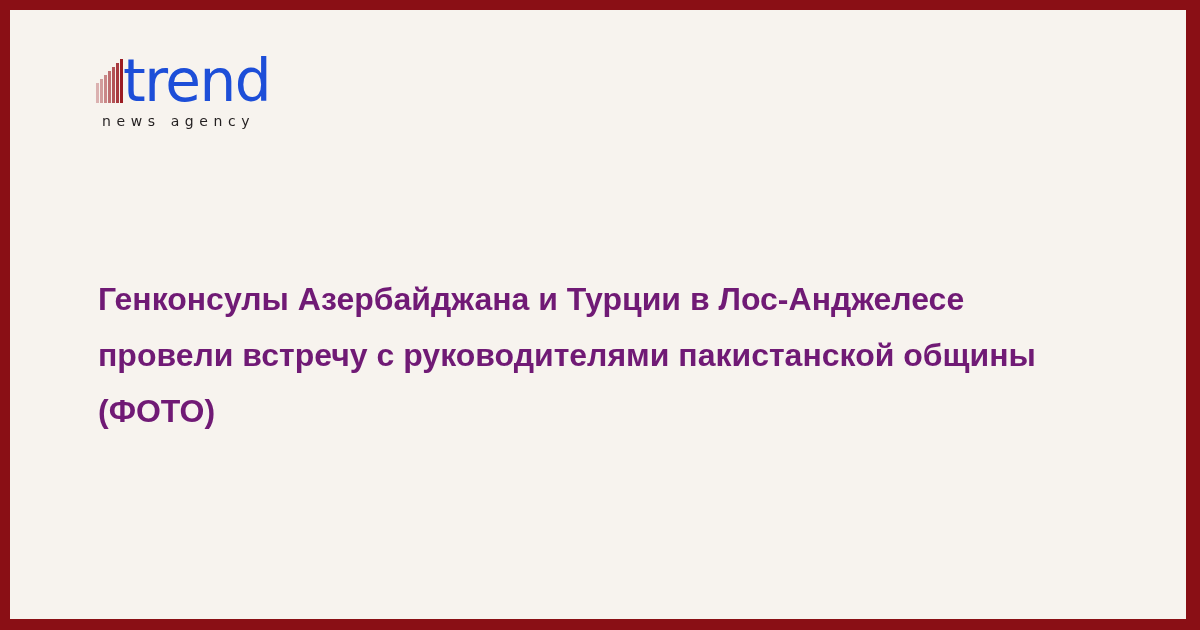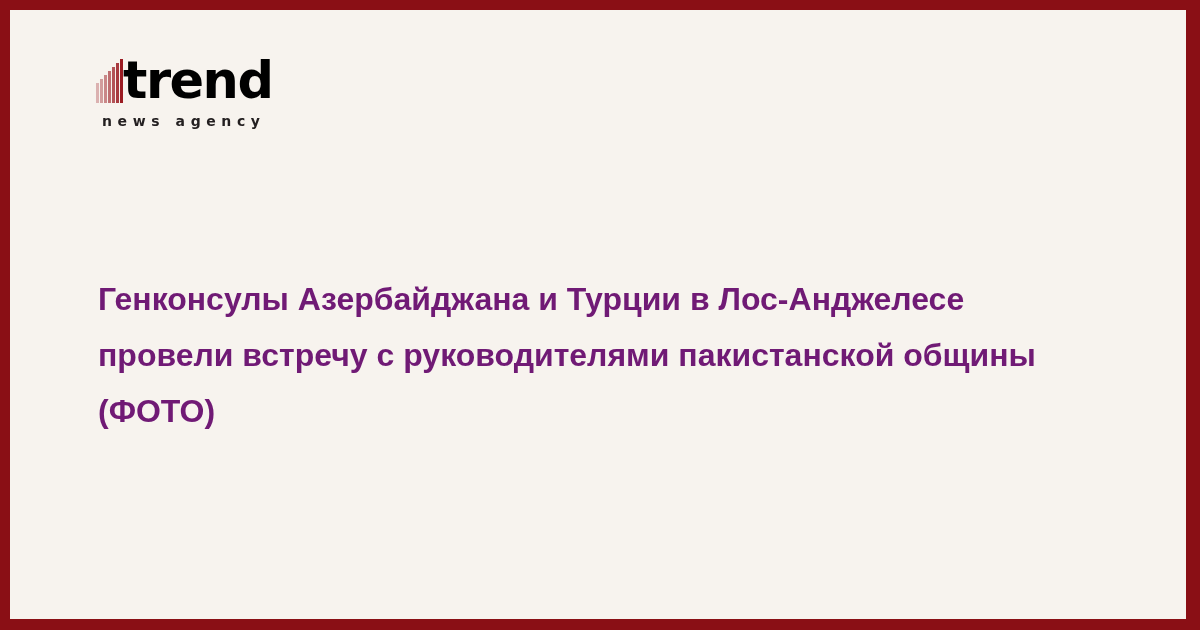--- a/index.html
+++ b/index.html
@@ -94,33 +94,33 @@
   #logo-bars i:nth-child(1) { height: 20px; opacity: .30; }
   #logo-bars i:nth-child(2) { height: 24px; opacity: .40; }
   #logo-bars i:nth-child(3) { height: 28px; opacity: .50; }
   #logo-bars i:nth-child(4) { height: 32px; opacity: .62; }
   #logo-bars i:nth-child(5) { height: 36px; opacity: .74; }
   #logo-bars i:nth-child(6) { height: 40px; opacity: .86; }
   #logo-bars i:nth-child(7) { height: 44px; opacity: 1;   }
 
   #logo-word {
     font-family: "DejaVu Sans", sans-serif;
-    font-size: 51px;
-    font-weight: 700;
+    font-size: 58px;
+    font-weight: 400;
     line-height: 46px;
     letter-spacing: -1.5px;
-    color: #000000;
+    color: #1d4ed8;
     margin-left: -1px;
   }
   #logo-tagline {
     margin-top: 9px;
     margin-left: 6px;
     font-family: "DejaVu Sans", sans-serif;
     font-size: 14px;
-    font-weight: 700;
+    font-weight: 400;
     letter-spacing: 5.6px;
     color: #231f20;
     white-space: nowrap;
   }
 
   
   #headline {
     position: absolute;
     left: 88px;
     top: 240px;

